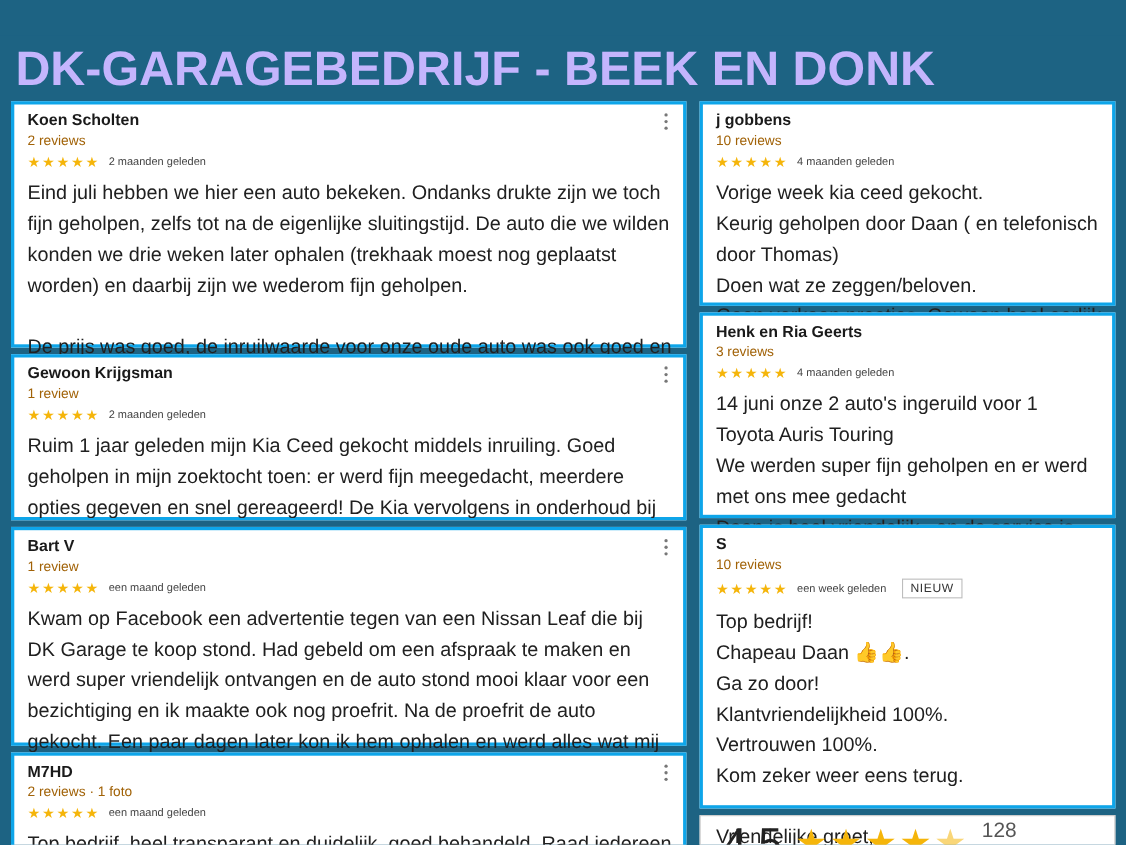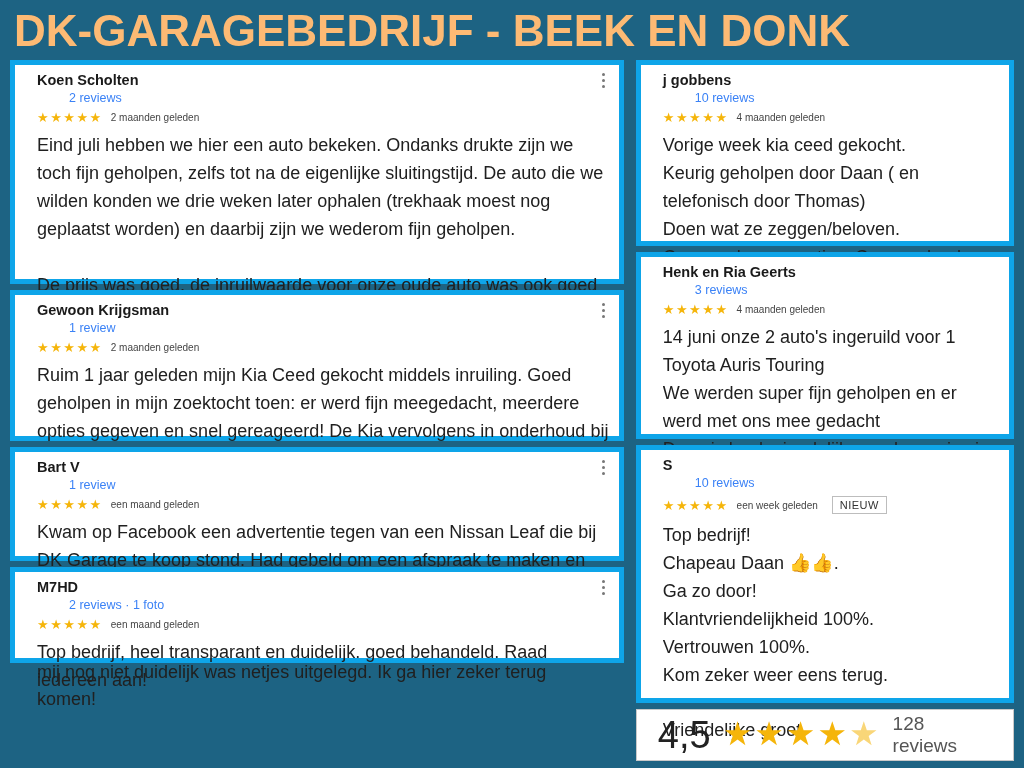--- a/index.html
+++ b/index.html
@@ -14,60 +14,60 @@
     overflow: hidden;
   }
   .page {
     position: relative;
     width: 1024px;
     height: 768px;
     background: #1d6383;
     box-sizing: border-box;
   }
   .title {
-    color: #fdba74;
+    color: #c4b5fd;
     font-size: 44px;
     font-weight: bold;
     letter-spacing: 0px;
     padding: 8px 0 6px 14px;
     line-height: 1.05;
     white-space: nowrap;
+    margin-top: 32px;
   }
   .columns {
     display: flex;
     gap: 12px;
     padding: 0 10px;
     box-sizing: border-box;
   }
   .col {
     display: flex;
     flex-direction: column;
     gap: 6px;
   }
   .col-left { width: 620px; }
   .col-right { width: 382px; }
 
   .card {
     background: #ffffff;
-    border: 5px solid #0ea5e9;
-    box-sizing: border-box;
-    padding: 6px 10px 8px 22px;
+    border: 3px solid #0ea5e9;
+    box-sizing: border-box;
+    padding: 6px 10px 8px 12px;
     position: relative;
   }
   .author {
     font-size: 14.5px;
     font-weight: bold;
     color: #1a1a1a;
     line-height: 1.25;
   }
   .meta {
     font-size: 12.5px;
-    color: #3b82f6;
+    color: #a16207;
     line-height: 1.5;
-    margin-left: 32px;
   }
   .ratingline {
     display: flex;
     align-items: center;
     gap: 8px;
     margin-top: 3px;
     margin-bottom: 2px;
   }
   .stars {
     color: #f5b50a;
@@ -181,21 +181,21 @@
           </div>
         <div class="author">Gewoon Krijgsman</div>
         <div class="meta">1 review</div>
         <div class="ratingline">
           <span class="stars">★★★★★</span>
           <span class="when">2 maanden geleden</span>
         </div>
         <div class="body">Ruim 1 jaar geleden mijn Kia Ceed gekocht middels inruiling. Goed geholpen in mijn zoektocht toen: er werd fijn meegedacht, meerdere opties gegeven en snel gereageerd! De Kia vervolgens in onderhoud bij DK gehouden en daar bleek recent dat er wat mis was met de versnellingsbak. Het is vervolgens goed opgelost door DK, wat normaal onder kia garantie zou vallen. Een leenauto werd aangeboden voor de dagen dat ik mijn auto kwijt was. Topservice!!!</div>
       </div>
 
-      <div class="card" style="height:114px">
+      <div class="card" style="height:199px">
         <div class="kebab">
             <span></span>
             <span></span>
             <span></span>
           </div>
         <div class="author">Bart V</div>
         <div class="meta">1 review</div>
         <div class="ratingline">
           <span class="stars">★★★★★</span>
           <span class="when">een maand geleden</span>

